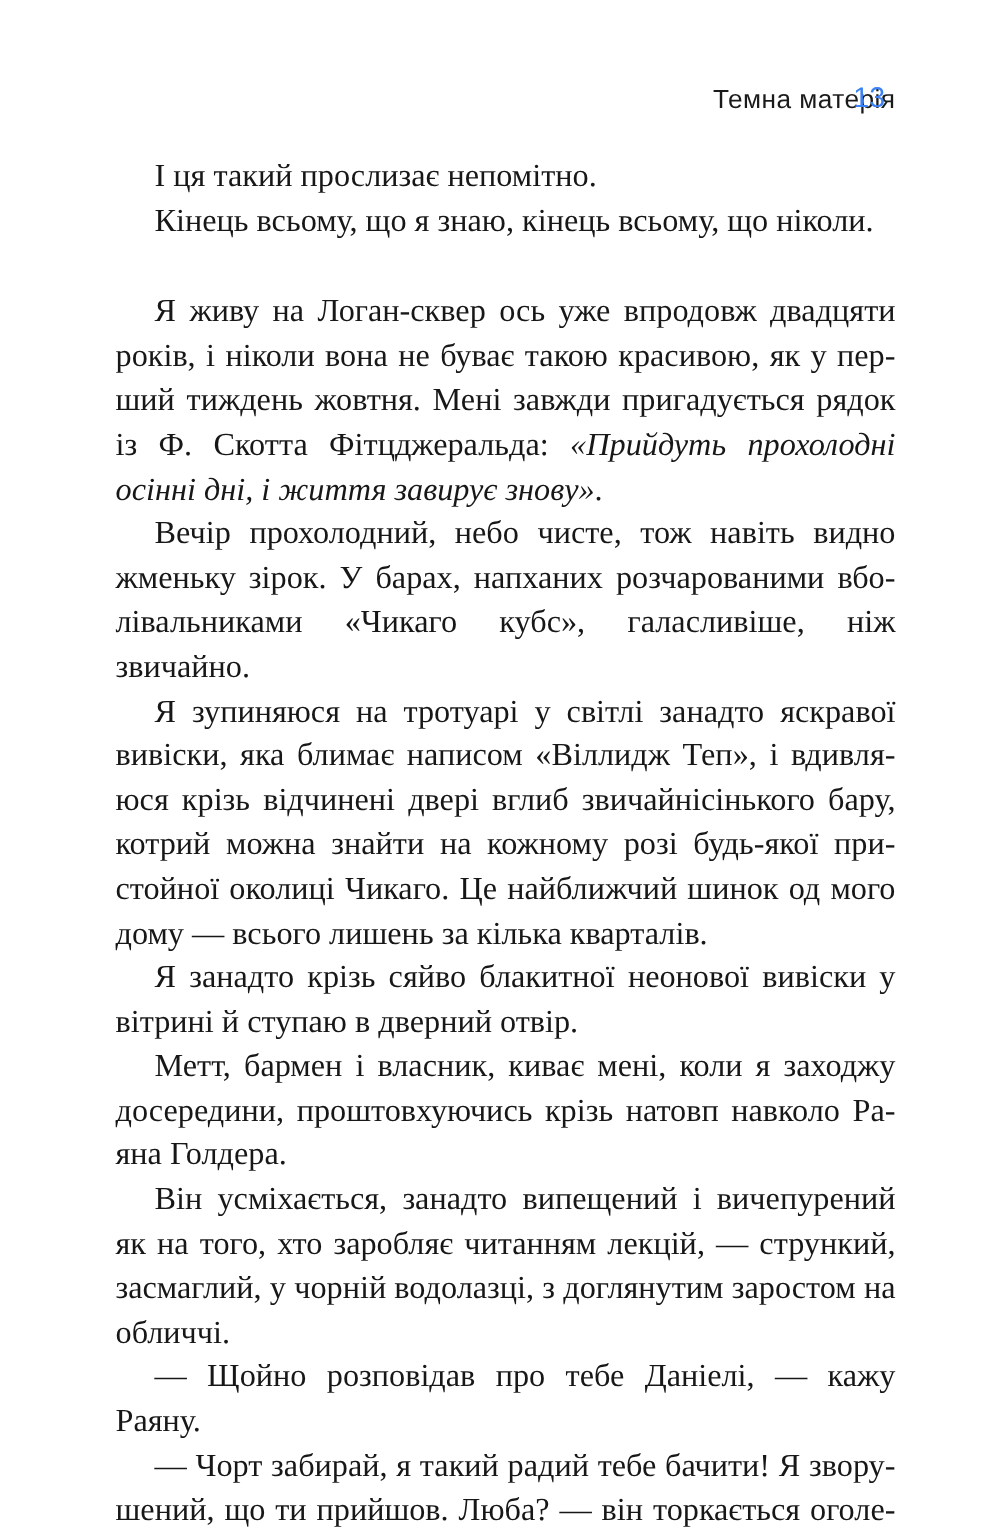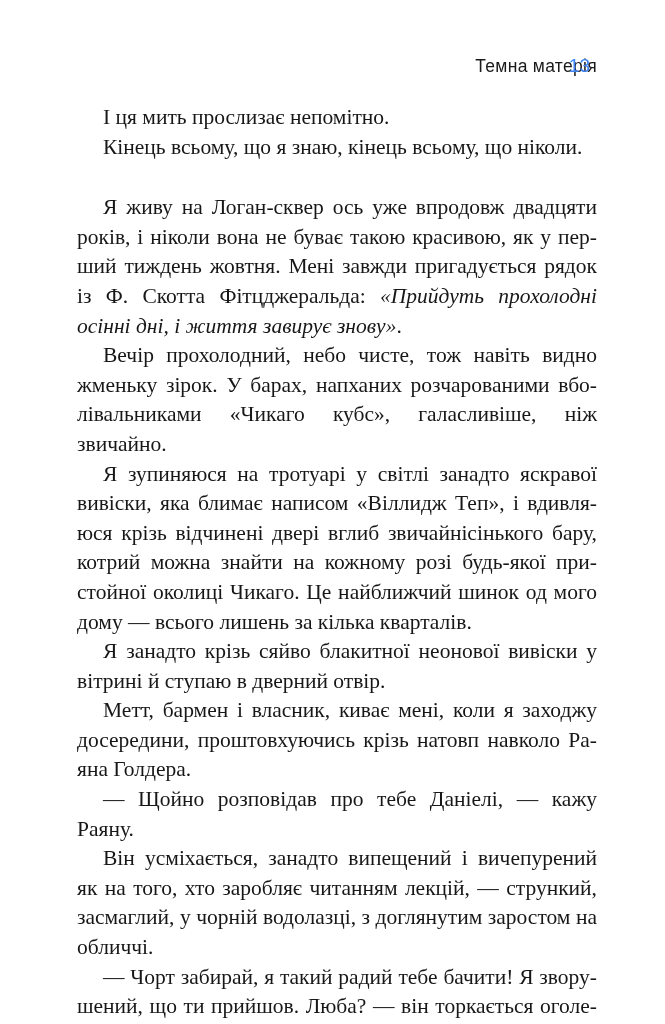--- a/index.html
+++ b/index.html
@@ -64,24 +64,24 @@
 </head>
 <body>
 
 <div class="page">
   <div class="running-head">
     <span class="running-title">Темна матерія</span>
     <span class="page-number">13</span>
   </div>
 
   <main class="text-block" id="page-body">
-      <p><span>І ця мить прослизає непомітно.</span></p>
+      <p><span>І ця такий прослизає непомітно.</span></p>
       <p><span>Кінець всьому, що я знаю, кінець всьому, що ніколи.</span></p>
       <p class="gap-before"><span>Я живу на Логан-сквер ось уже впродовж двадцяти років, і ніколи вона не буває такою красивою, як у пер­ший тиждень жовтня. Мені завжди пригадується рядок із Ф. Скотта Фітцджеральда: </span><em>«Прийдуть прохолодні осінні дні, і життя завирує знову»</em><span>.</span></p>
       <p><span>Вечір прохолодний, небо чисте, тож навіть видно жменьку зірок. У барах, напханих розчарованими вбо­лівальниками «Чикаго кубс», галасливіше, ніж звичайно.</span></p>
       <p><span>Я зупиняюся на тротуарі у світлі занадто яскравої вивіски, яка блимає написом «Віллидж Теп», і вдивля­юся крізь відчинені двері вглиб звичайнісінького бару, котрий можна знайти на кожному розі будь-якої при­стойної околиці Чикаго. Це найближчий шинок од мого дому — всього лишень за кілька кварталів.</span></p>
       <p><span>Я занадто крізь сяйво блакитної неонової вивіски у вітрині й ступаю в дверний отвір.</span></p>
       <p><span>Метт, бармен і власник, киває мені, коли я заходжу досередини, проштовхуючись крізь натовп навколо Ра­яна Голдера.</span></p>
+      <p><span>Він усміхається, занадто випещений і вичепурений як на того, хто заробляє читанням лекцій, — стрункий, засмаглий, у чорній водолазці, з доглянутим заростом на обличчі.</span></p>
       <p><span>— Щойно розповідав про тебе Даніелі, — кажу Раяну.</span></p>
-      <p><span>Він усміхається, занадто випещений і вичепурений як на того, хто заробляє читанням лекцій, — стрункий, засмаглий, у чорній водолазці, з доглянутим заростом на обличчі.</span></p>
       <p><span>— Чорт забирай, я такий радий тебе бачити! Я звору­шений, що ти прийшов. Люба? — він торкається оголе­ного плеча молодої жінки, яка сидить на стільці поряд із ним. — Ти не проти, якщо мій дорогий старий друг украде на хвилинку твого стільця?</span></p>
     </main>
 </div>
 
 </body></html>

